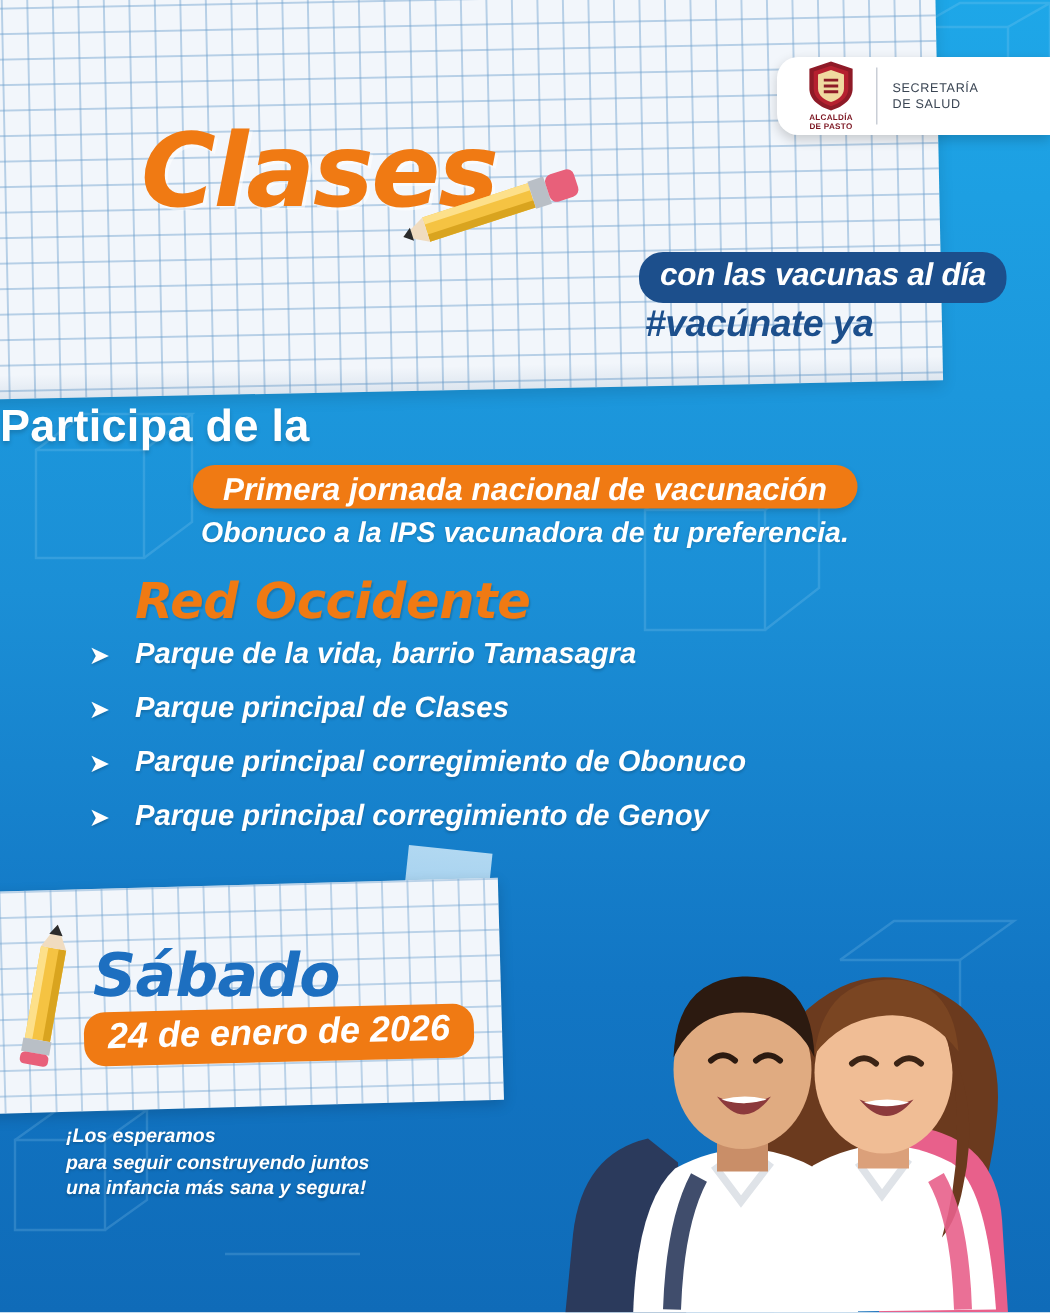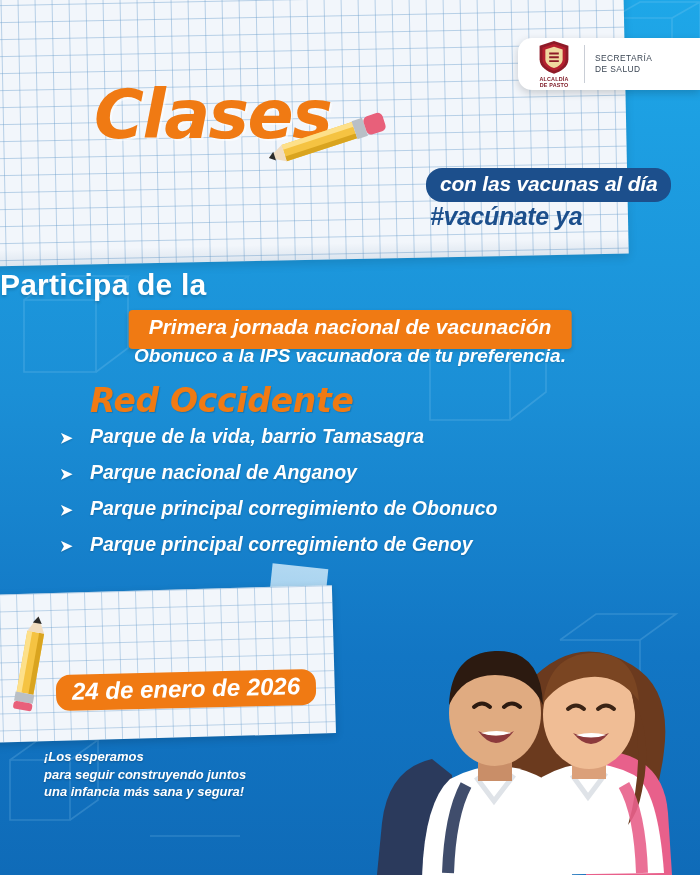--- a/index.html
+++ b/index.html
@@ -117,22 +117,22 @@
     text-shadow: 0 2px 3px rgba(0,0,0,.18);
   }
   .jornada-wrap {
     position: absolute; left: 50%; transform: translateX(-50%);
     top: 310px;
   }
   .jornada {
     background: #f07a13;
     color: #ffffff;
     font-size: 21px; font-weight: 700; font-style: italic;
-    padding: 5px 20px 10px 20px;
-    border-radius: 4px;
+    padding: 5px 20px 0 20px;
+    border-radius: 16px;
     white-space: nowrap;
     box-shadow: 0 2px 4px rgba(0,0,0,.15);
   }
   .asiste {
     position: absolute; left: 0; right: 0; top: 345px;
     text-align: center;
     color: #ffffff;
     font-size: 19px; font-weight: 700; font-style: italic;
     text-shadow: 0 1px 2px rgba(0,0,0,.18);
   }
@@ -295,21 +295,21 @@
 
   <div class="red-title">Red Occidente</div>
 
   <ul class="bullets">
     <li>
       <span class="arrow">➤</span>
       <span>Parque de la vida, barrio Tamasagra</span>
     </li>
     <li>
       <span class="arrow">➤</span>
-      <span>Parque nacional de Anganoy</span>
+      <span>Parque principal de Clases</span>
     </li>
     <li>
       <span class="arrow">➤</span>
       <span>Parque principal corregimiento de Obonuco</span>
     </li>
     <li>
       <span class="arrow">➤</span>
       <span>Parque principal corregimiento de Genoy</span>
     </li>
   </ul>
@@ -318,20 +318,21 @@
   <div class="date-paper"></div>
   <svg class="pencil2" viewBox="0 0 48 100">
     <rect x="14" y="20" width="17" height="62" fill="#f5c342"></rect>
     <rect x="14" y="20" width="5" height="62" fill="#fde08a"></rect>
     <rect x="26" y="20" width="5" height="62" fill="#d9a41f"></rect>
     <polygon points="14,20 22.5,4 31,20" fill="#f0dcc0"></polygon>
     <polygon points="18,11 22.5,4 27,11" fill="#2b2b2b"></polygon>
     <rect x="13" y="82" width="19" height="9" fill="#b9bfc6"></rect>
     <rect x="13" y="91" width="19" height="8" rx="3" fill="#e8607a"></rect>
   </svg>
+  <div class="sabado">Sábado</div>
   <div class="fecha">24 de enero de 2026</div>
 
   <div class="closing">
     <div>¡Los esperamos</div>
     <div>para seguir construyendo juntos</div>
     <div>una infancia más sana y segura!</div>
   </div>
 
   <svg class="kids" viewBox="0 0 420 330">
     <defs>

